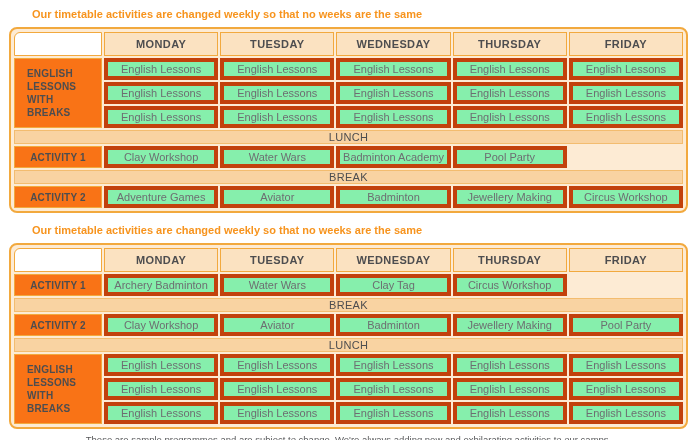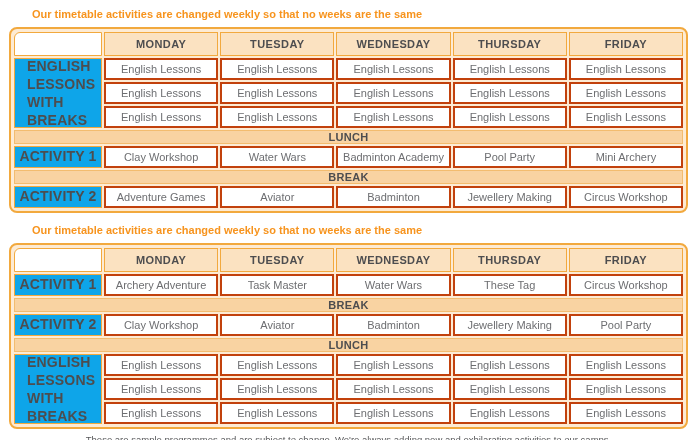--- a/index.html
+++ b/index.html
@@ -47,37 +47,37 @@
   .cell {
     display: flex; align-items: center; justify-content: center;
     font-size: 11px; line-height: 1.1; overflow: hidden;
   }
   .corner { background: #ffffff; border: 1px solid #F2A93E; border-top-left-radius: 6px; }
   .hd {
     background: #FBE2C1; border: 1px solid #F2A93E;
     color: #4D4D4F; font-weight: bold; letter-spacing: .4px; font-size: 11px;
   }
   .lbl {
-    background: #0ea5e9; border: 1px solid #F2A93E;
-    color: #4D4D4F; font-weight: bold; font-size: 14px; letter-spacing: .2px;
+    background: #f97316; border: 1px solid #F2A93E;
+    color: #4D4D4F; font-weight: bold; font-size: 10px; letter-spacing: .2px;
   }
   .lbl.english {
     grid-row: span 3;
     justify-content: flex-start; align-items: center;
     padding-left: 12px; text-align: left;
     white-space: pre-line; line-height: 1.3;
   }
   .data {
-    background: #ffffff; border: 2px solid #c2410c;
+    background: #86efac; border: 4px solid #c2410c;
     color: #6D6E71;
   }
   .band {
     grid-column: 1 / -1;
     background: #F9D3A2; border: 1px solid #F3BC6F;
-    color: #4D4D4F; font-weight: bold; letter-spacing: .3px;
+    color: #4D4D4F; font-weight: normal; letter-spacing: .3px;
   }
   .sec2 { margin-top: 6px; }
   .footer {
     text-align: center; color: #58595B;
     font-size: 9.5px; margin-top: 5px;
   }
 </style>
 </head>
 <body>
 
@@ -114,21 +114,20 @@
     <div class="cell data">English Lessons</div>
     <div class="cell data">English Lessons</div>
 
     <div class="cell band">LUNCH</div>
 
     <div class="cell lbl">ACTIVITY 1</div>
     <div class="cell data">Clay Workshop</div>
     <div class="cell data">Water Wars</div>
     <div class="cell data">Badminton Academy</div>
     <div class="cell data">Pool Party</div>
-    <div class="cell data">Mini Archery</div>
 
     <div class="cell band">BREAK</div>
 
     <div class="cell lbl">ACTIVITY 2</div>
     <div class="cell data">Adventure Games</div>
     <div class="cell data">Aviator</div>
     <div class="cell data">Badminton</div>
     <div class="cell data">Jewellery Making</div>
     <div class="cell data">Circus Workshop</div>
   </div>
@@ -141,24 +140,23 @@
 
   <div class="grid t2">
     <div class="cell corner"></div>
     <div class="cell hd">MONDAY</div>
     <div class="cell hd">TUESDAY</div>
     <div class="cell hd">WEDNESDAY</div>
     <div class="cell hd">THURSDAY</div>
     <div class="cell hd">FRIDAY</div>
 
     <div class="cell lbl">ACTIVITY 1</div>
-    <div class="cell data">Archery Adventure</div>
-    <div class="cell data">Task Master</div>
+    <div class="cell data">Archery Badminton</div>
     <div class="cell data">Water Wars</div>
-    <div class="cell data">These Tag</div>
+    <div class="cell data">Clay Tag</div>
     <div class="cell data">Circus Workshop</div>
 
     <div class="cell band">BREAK</div>
 
     <div class="cell lbl">ACTIVITY 2</div>
     <div class="cell data">Clay Workshop</div>
     <div class="cell data">Aviator</div>
     <div class="cell data">Badminton</div>
     <div class="cell data">Jewellery Making</div>
     <div class="cell data">Pool Party</div>

